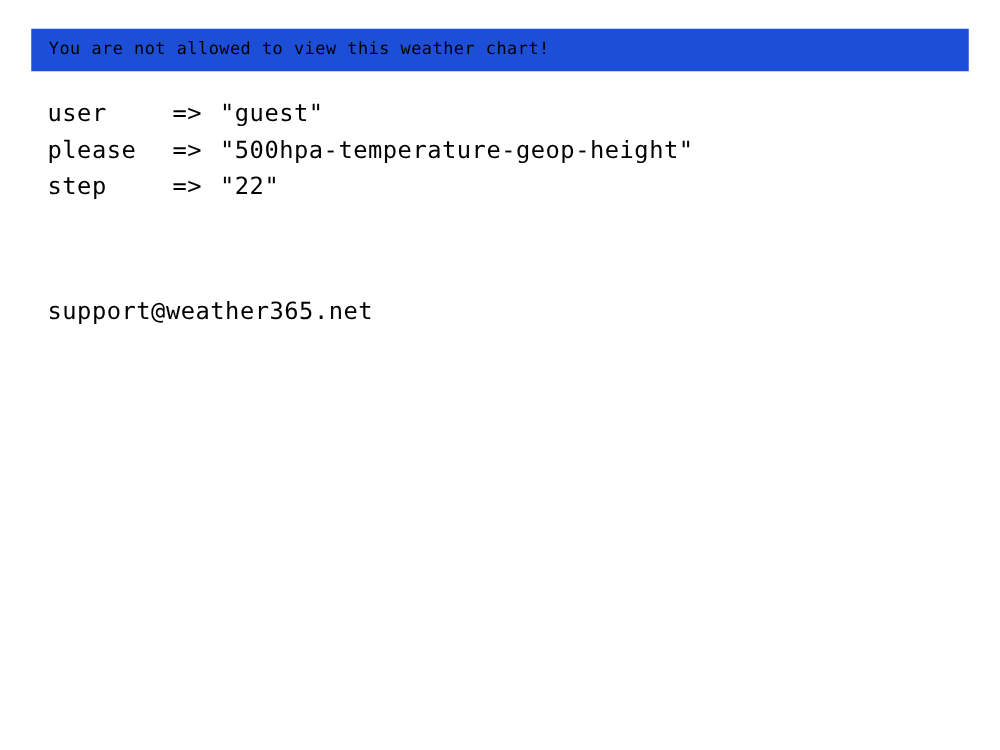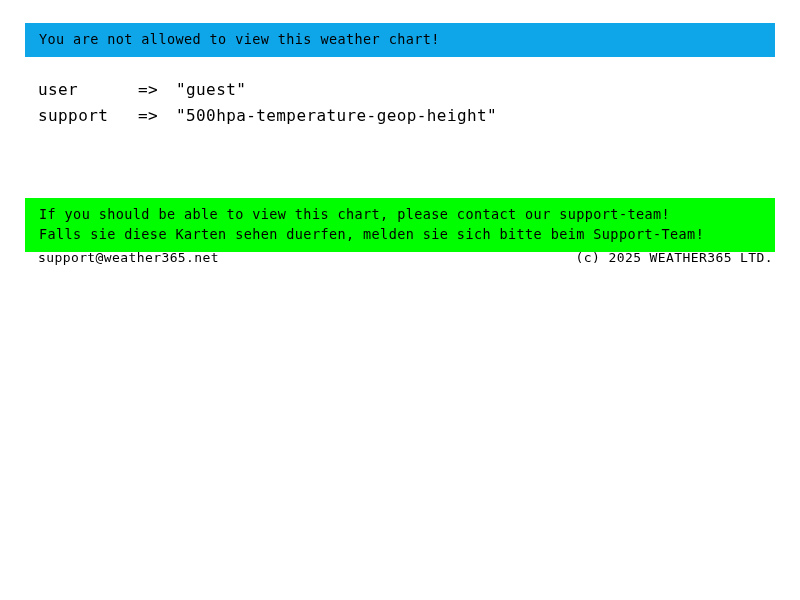--- a/index.html
+++ b/index.html
@@ -25,56 +25,55 @@
     left: 25px;
     width: 750px;
     box-sizing: border-box;
     padding: 6px 14px 8px 14px;
     line-height: 20px;
     font-size: 13.5px;
     letter-spacing: 0.4px;
   }
   .banner-error {
     top: 23px;
-    background: #0ea5e9;
+    background: #1d4ed8;
   }
   .banner-ok {
     top: 198px;
     background: #00fe00;
   }
   .banner .line {
     white-space: pre;
   }
   table.params {
     position: absolute;
     left: 38px;
     top: 80px;
     border-collapse: collapse;
-    font-size: 16px;
+    font-size: 19px;
     letter-spacing: 0.4px;
   }
   table.params td {
     padding: 0 0 7px 0;
     vertical-align: top;
     white-space: pre;
   }
   table.params td.key {
     width: 100px;
   }
   table.params td.arrow {
     width: 38px;
   }
   .footer {
     position: absolute;
-    top: 250px;
+    top: 238px;
     left: 38px;
     width: 735px;
     display: flex;
-    justify-content: space-between;
-    font-size: 13px;
+    font-size: 19px;
     letter-spacing: 0.4px;
   }
   .footer .mail, .footer .copy {
     white-space: pre;
   }
 </style>
 </head>
 <body>
 
 <div class="page">
@@ -84,30 +83,30 @@
   </div>
 
   <table class="params">
     <tbody>
       <tr>
         <td class="key">user</td>
         <td class="arrow">=&gt;</td>
         <td class="val">"guest"</td>
       </tr>
       <tr>
-        <td class="key">support</td>
+        <td class="key">please</td>
         <td class="arrow">=&gt;</td>
         <td class="val">"500hpa-temperature-geop-height"</td>
+      </tr>
+      <tr>
+        <td class="key">step</td>
+        <td class="arrow">=&gt;</td>
+        <td class="val">"22"</td>
       </tr>
     </tbody>
   </table>
 
-  <div class="banner banner-ok">
-    <div class="line">If you should be able to view this chart, please contact our support-team!</div>
-    <div class="line">Falls sie diese Karten sehen duerfen, melden sie sich bitte beim Support-Team!</div>
-  </div>
 
   <div class="footer">
     <span class="mail">support@weather365.net</span>
-    <span class="copy">(c) 2025 WEATHER365 LTD.</span>
   </div>
 
 </div>
 
 </body></html>

